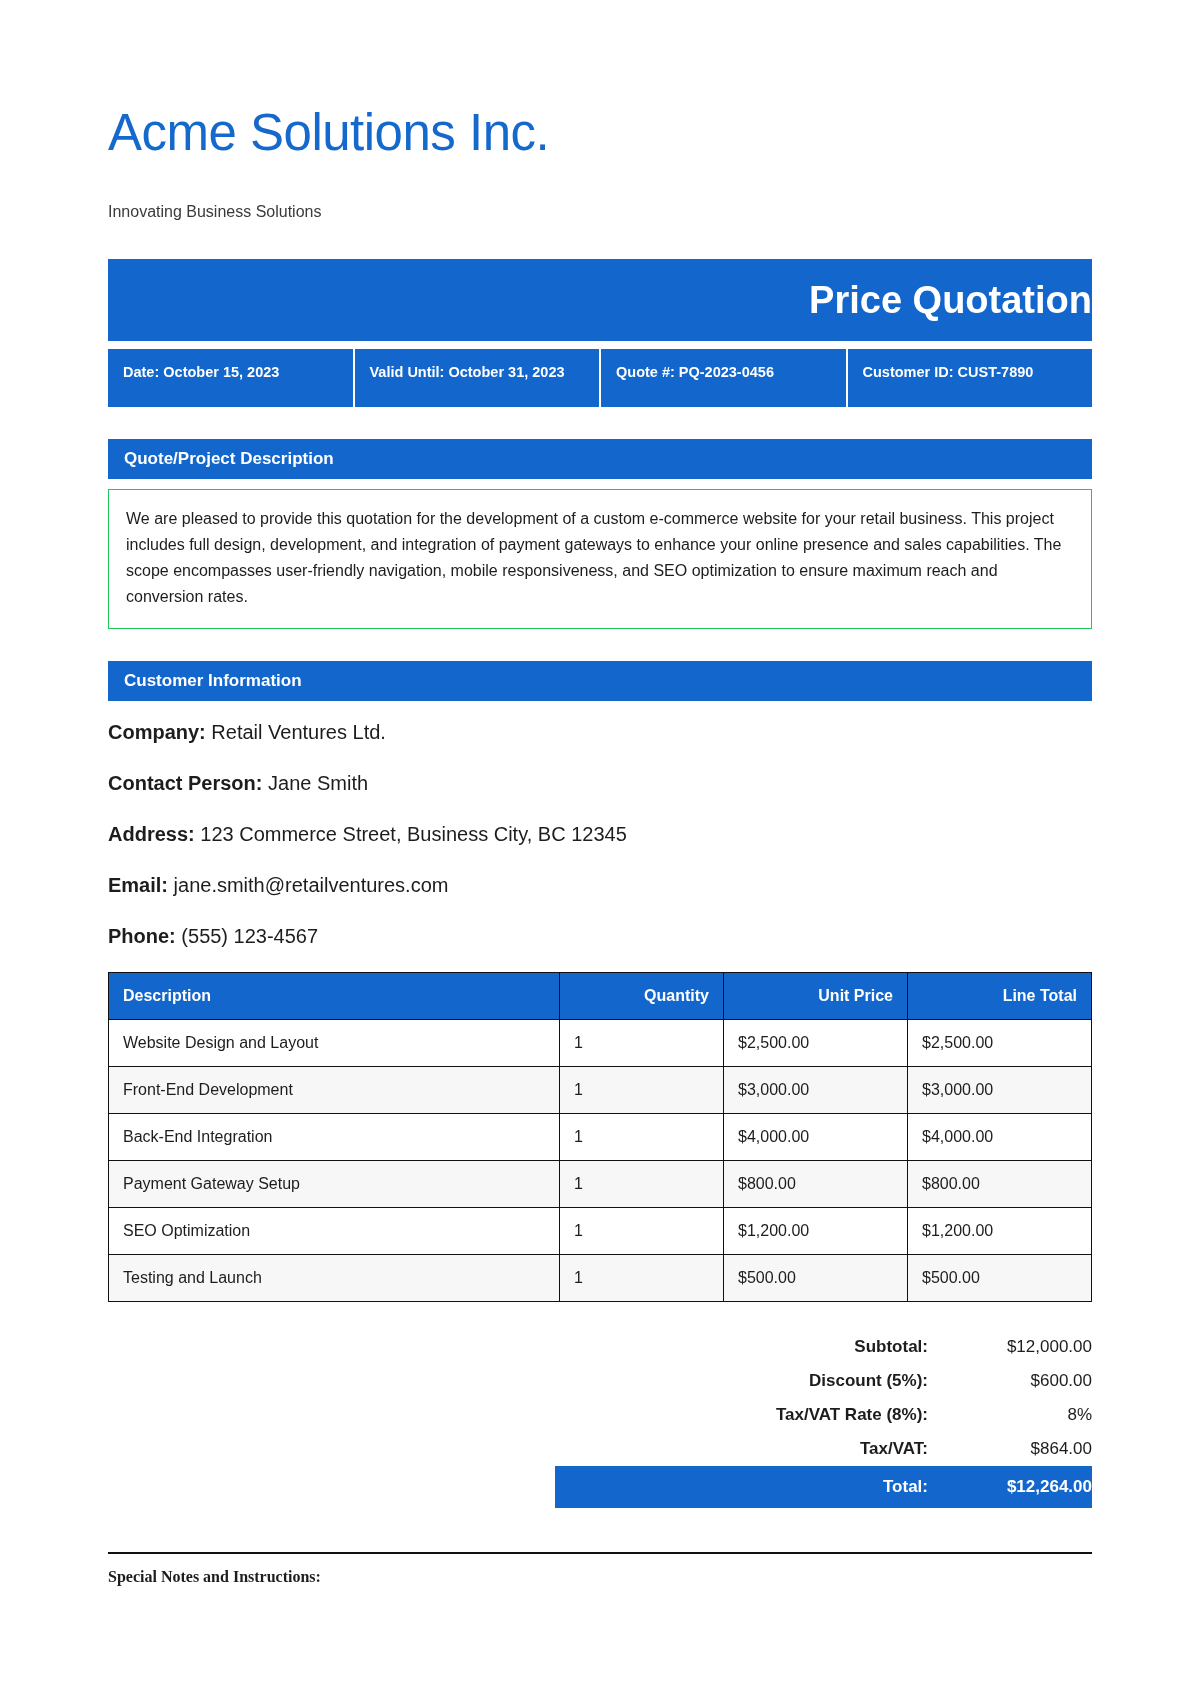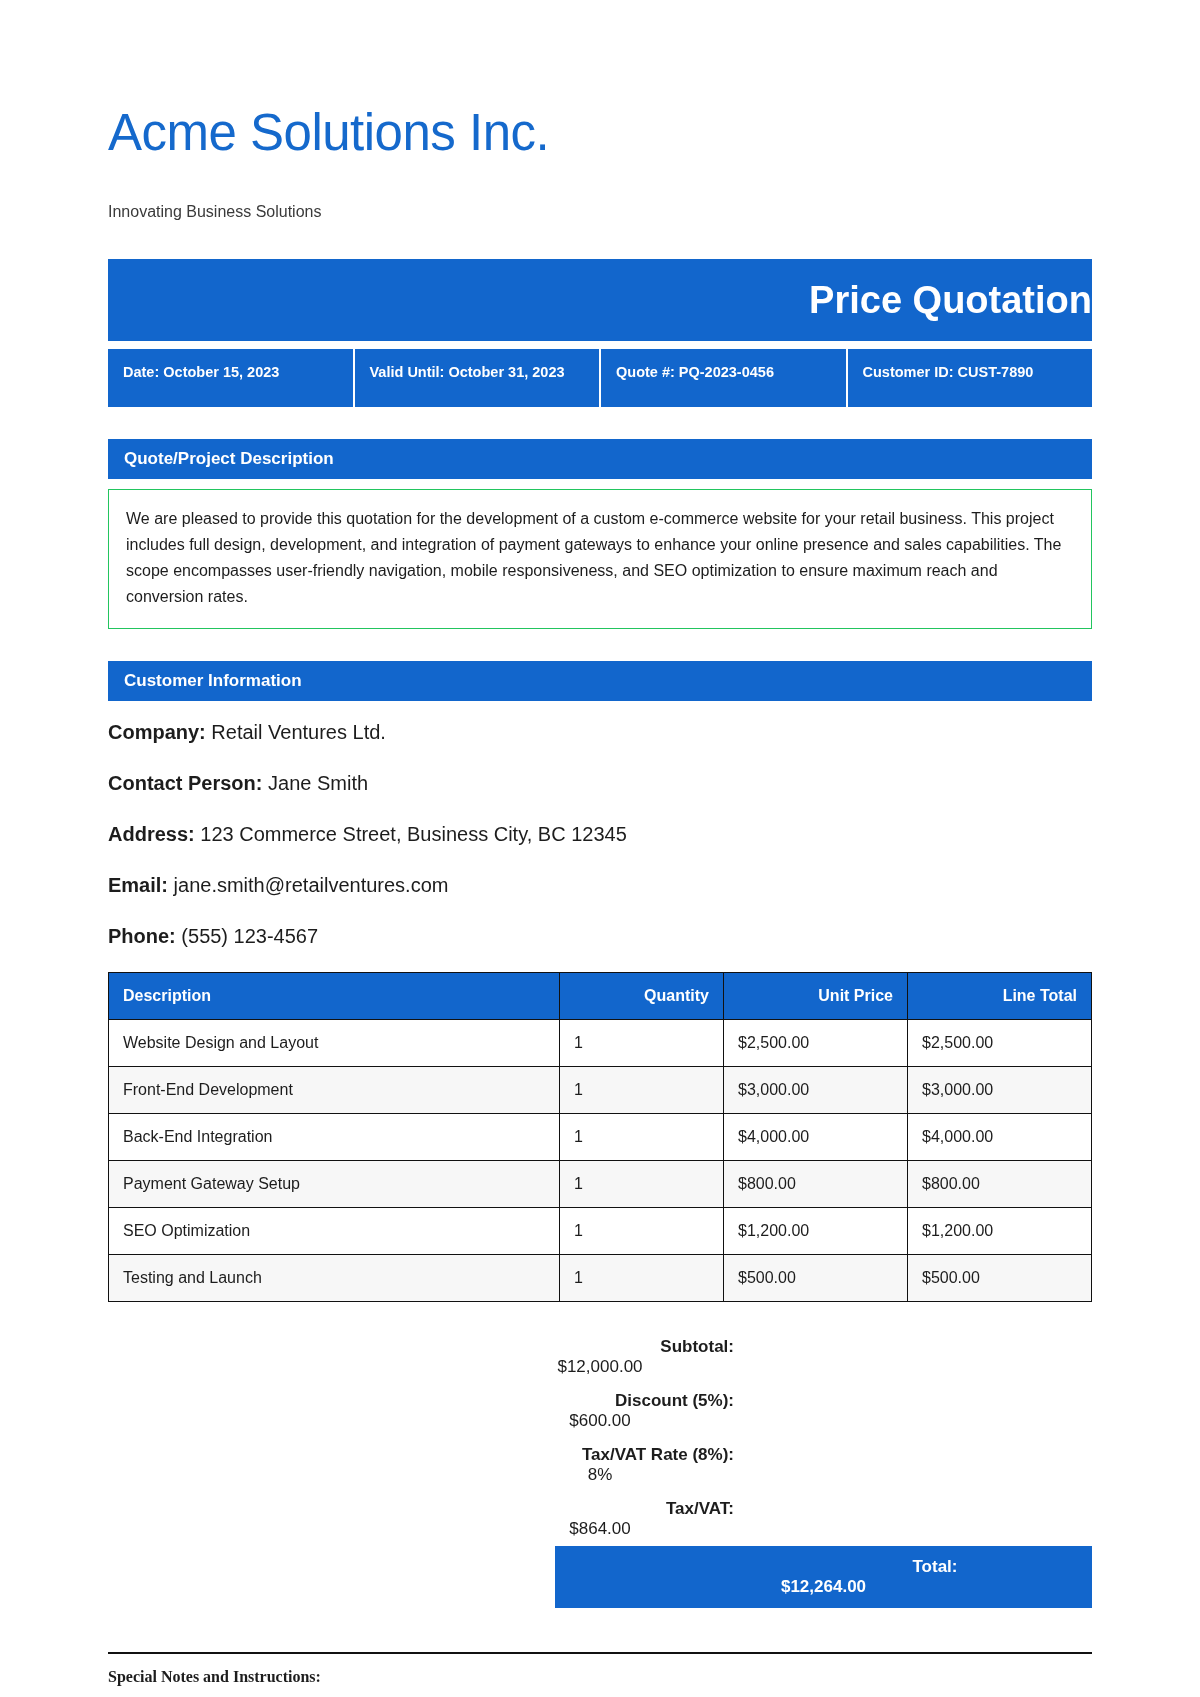--- a/index.html
+++ b/index.html
@@ -137,33 +137,32 @@
   .totals {
     margin-top: 28px;
     width: 100%;
   }
   .totals-row {
     display: flex;
     justify-content: flex-end;
     align-items: center;
     font-size: 17px;
     padding: 7px 0;
-    flex-direction: column;
   }
   .totals-row .t-label {
     width: 300px;
     text-align: right;
     font-weight: bold;
     padding-right: 16px;
     box-sizing: border-box;
     color: #1d1d1d;
   }
   .totals-row .t-value {
     width: 148px;
-    text-align: center;
+    text-align: right;
     color: #1d1d1d;
   }
   .totals-row.grand {
     background: #1266cc;
     margin-left: 447px;
     padding: 11px 0;
   }
   .totals-row.grand .t-label,
   .totals-row.grand .t-value {
     color: #ffffff;

